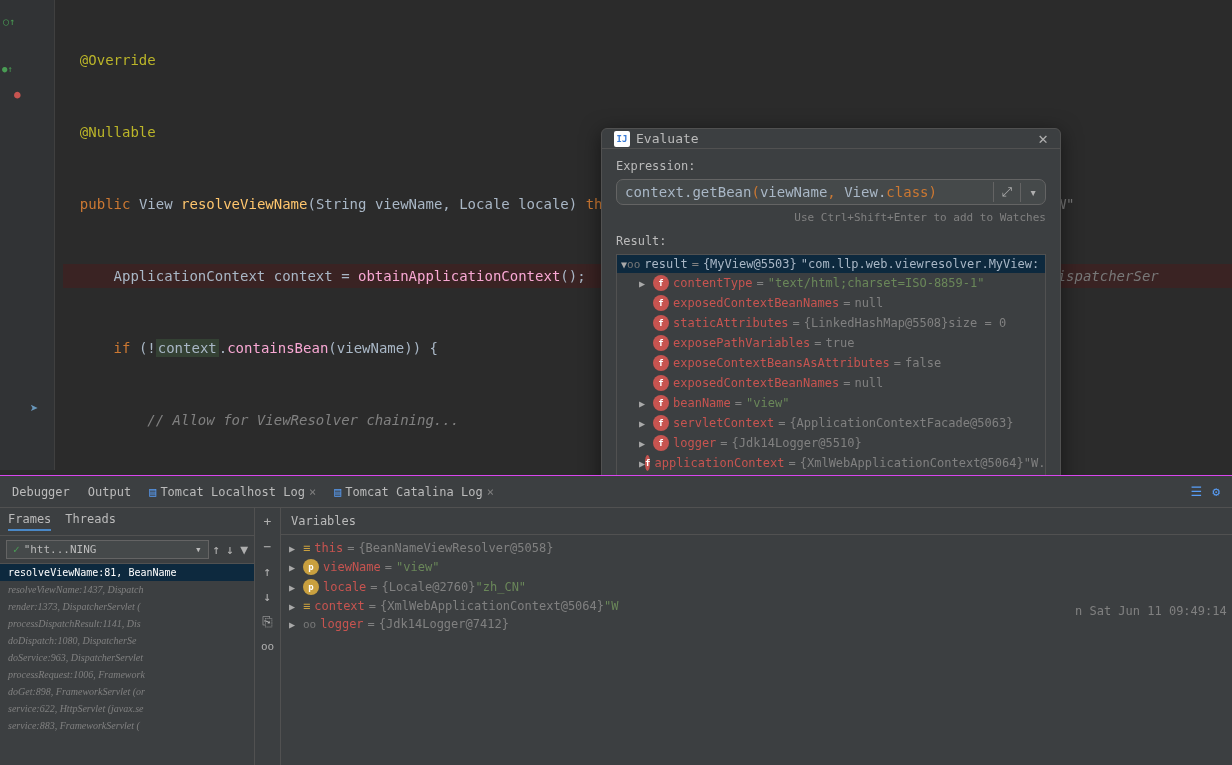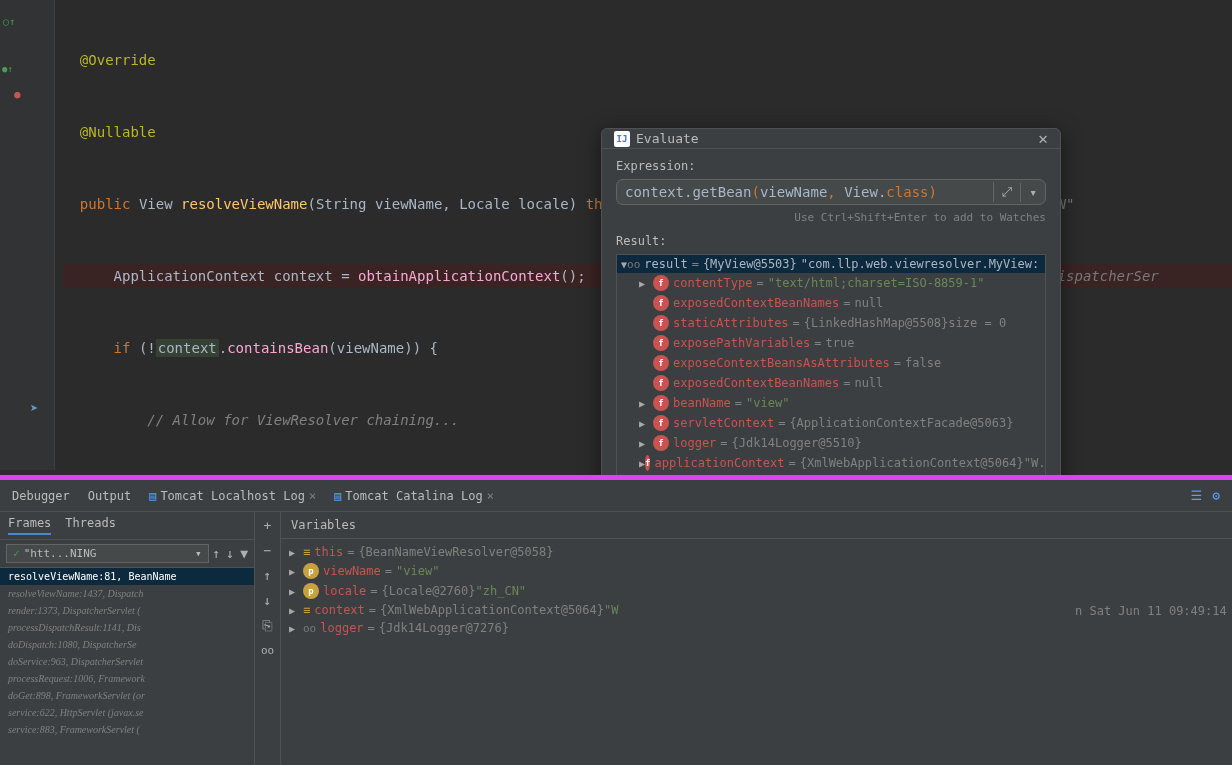--- a/index.html
+++ b/index.html
@@ -146,21 +146,21 @@
   border: 1px solid #5e6060;
   background: #4c5052;
   cursor: pointer;
 }
 .btn.primary { background: #365880; border-color: #4a708b; color: #fff; }
 .debug-panel {
   position: absolute;
   top: 475px;
   left: 0; right: 0; bottom: 0;
   background: #3c3f41;
-  border-top: 5px solid #d946ef;
+  border-top: 1px solid #d946ef;
   display: flex;
   flex-direction: column;
 }
 .dbg-tabs {
   display: flex;
   align-items: center;
   padding: 4px 12px;
   border-bottom: 1px solid #515151;
   gap: 18px;
   height: 32px;
@@ -484,21 +484,21 @@
               <span class="tr-name2">context</span>
               <span class="tr-eq">=</span>
               <span class="tr-val">{XmlWebApplicationContext@5064}</span> 
               <span class="tr-str">"W</span>
             </div>
             <div class="var-item">
               <span class="tree-arrow">▶</span>
               <span class="ic-oo">oo</span>
               <span class="tr-name2">logger</span>
               <span class="tr-eq">=</span>
-              <span class="tr-val">{Jdk14Logger@7276}</span>
+              <span class="tr-val">{Jdk14Logger@7412}</span>
             </div>
           </div>
       </div>
     </div>
   </div>
 </div>
 
 <div class="console-output" style="left:1065px;top:598px"><span>n Sat Jun 11 09:49:14 CST 2</span></div>
 
 </body></html>

